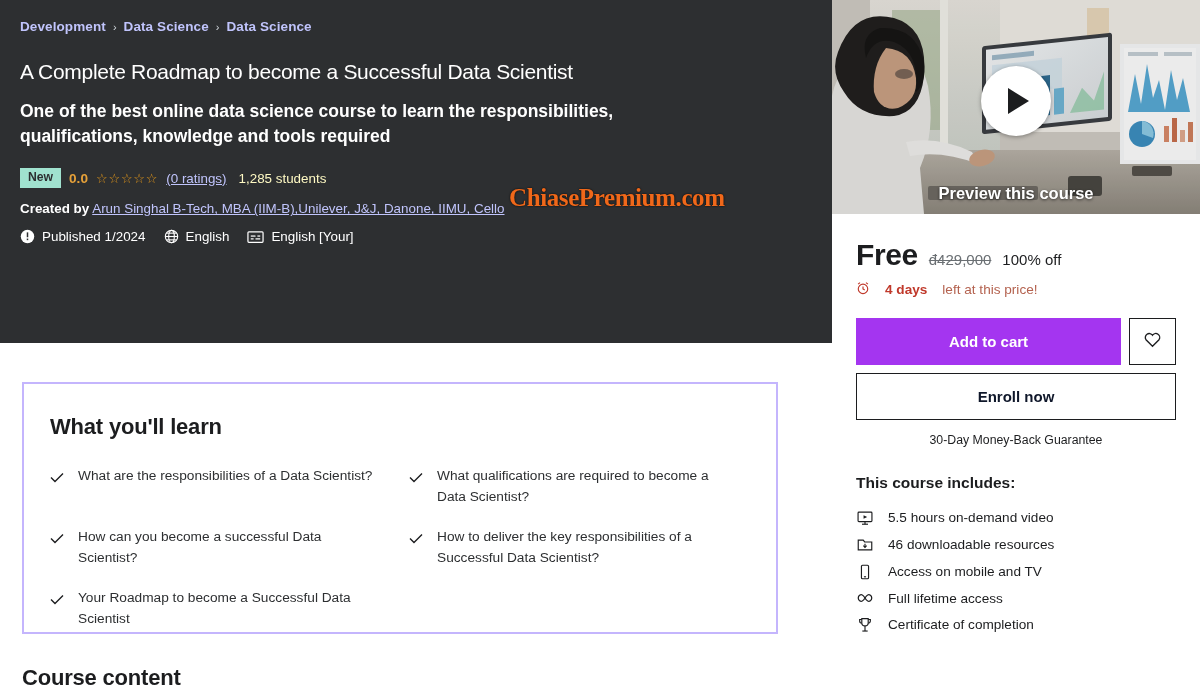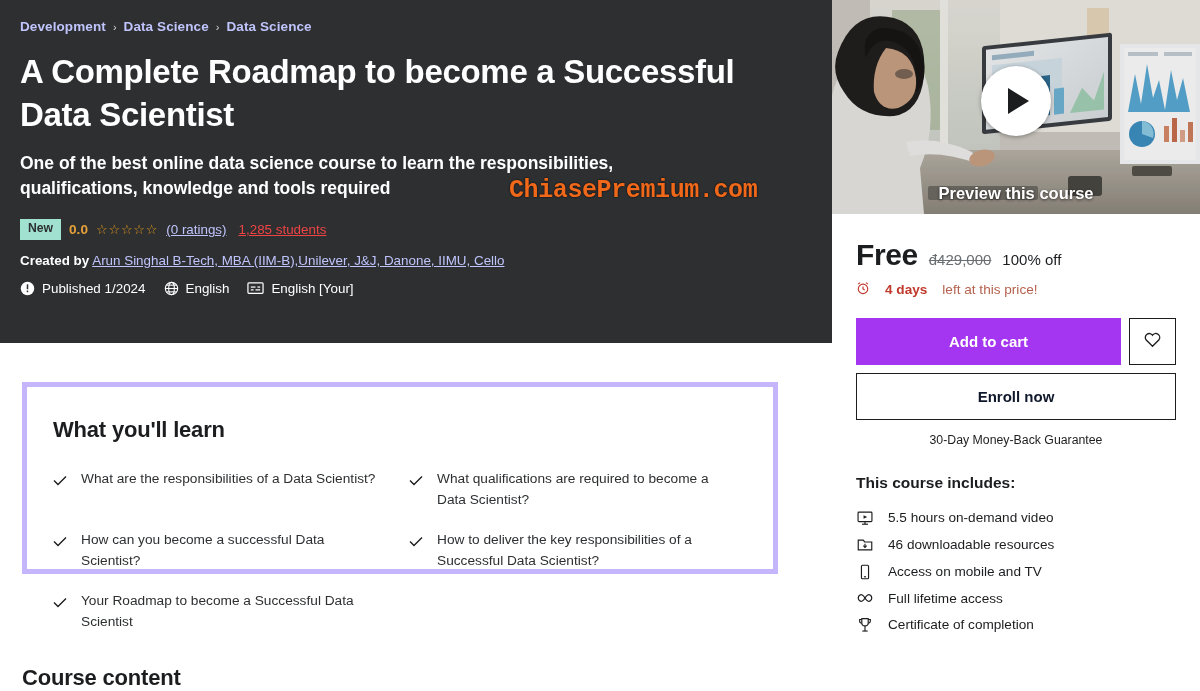--- a/index.html
+++ b/index.html
@@ -16,51 +16,51 @@
     position: absolute; left: 0; top: 0;
     width: 832px; height: 343px;
     background: #2d2f31; color: #fff;
     padding: 19px 22px 0 20px;
   }
   .breadcrumb { display: flex; align-items: center; gap: 7px; font-size: 13.5px; font-weight: bold; }
   .crumb { color: #c0c4fc; text-decoration: none; letter-spacing: .1px; }
   .crumb-sep { color: #d1d7dc; font-size: 11px; font-weight: normal; }
 
   .course-title {
-    margin-top: 17px;
-    font-size: 33px; line-height: 1.3;
-    font-weight: bold; letter-spacing: -.3px;
+    margin-top: 24px;
+    font-size: 21px; line-height: 1.3;
+    font-weight: normal; letter-spacing: -.3px;
     max-width: 790px;
   }
   .course-subtitle {
     margin-top: 14px;
     font-size: 17.5px; line-height: 1.42;
     font-weight: bold; color: #fff;
     max-width: 700px;
   }
 
   .watermark {
-    position: absolute; left: 509px; top: 176px;
-    font-family: Liberation Mono, monospace;
+    position: absolute; left: 509px; top: 184px;
+    font-family: Liberation Serif, serif;
     font-size: 25px; font-weight: bold;
     color: #f0681a; letter-spacing: -.4px;
     text-shadow: 0 0 2px #000;
     text-align: right;
   }
 
   .rating-row { display: flex; align-items: center; gap: 8px; margin-top: 19px; font-size: 13.6px; }
   .badge-new {
     background: #a0e2cf; color: #2d2f31;
     font-size: 12.2px; font-weight: bold;
     padding: 3px 8px 4px; line-height: 1.1;
   }
   .rating-num { color: #e6a139; font-weight: bold; font-size: 13.6px; }
   .stars { color: #e59819; font-size: 13px; letter-spacing: .8px; }
   .ratings-link { color: #c0c4fc; text-decoration: underline; font-size: 13.4px; }
-  .students { color: #ef4444; font-size: 13.4px; margin-left: 4px; text-decoration: underline; }
+  .students { color: #fef9c3; font-size: 13.4px; margin-left: 4px; }
 
   .created-row { margin-top: 13px; font-size: 13.4px; }
   .created-label { font-weight: bold; }
   .instructor-link { color: #c0c4fc; text-decoration: underline; }
 
   .meta-row { display: flex; align-items: center; gap: 8px; margin-top: 13px; font-size: 13.4px; }
   .meta-item { display: flex; align-items: center; gap: 7px; margin-right: 10px; }
   .meta-item svg { display: block; }
 
   
@@ -136,22 +136,22 @@
   .includes-list li {
     display: flex; align-items: center; gap: 14px;
     font-size: 13.6px; color: #1c1d1f;
     padding: 5.5px 0;
   }
   .inc-ico { width: 18px; display: flex; justify-content: center; flex: none; color: #1c1d1f; }
 
   
   .learn-card {
     position: absolute; left: 22px; top: 382px;
-    width: 756px; height: 192px;
-    border: 5px solid #c4b5fd; background: #fff;
+    width: 756px; height: 252px;
+    border: 2px solid #c4b5fd; background: #fff;
     padding: 30px 28px 0 26px;
   }
   .learn-title { font-size: 22px; font-weight: bold; color: #1c1d1f; letter-spacing: -.2px; }
   .learn-grid {
     margin-top: 26px;
     display: grid; grid-template-columns: 1fr 1fr;
     column-gap: 34px; row-gap: 16px; gap: 20px;
   }
   .learn-item { display: flex; gap: 14px; align-items: flex-start; }
   .check { flex: none; width: 14px; color: #1c1d1f; margin-top: 3px; }

